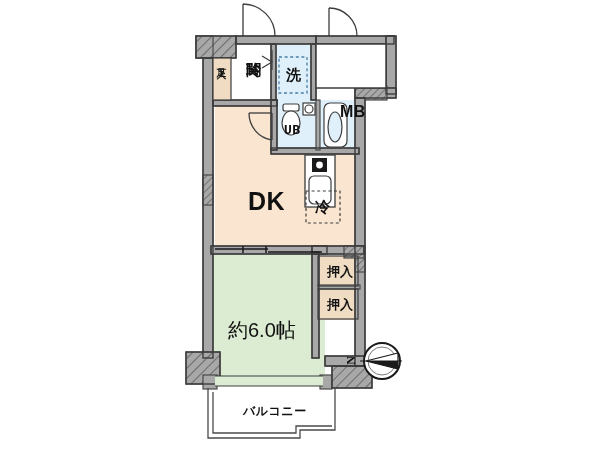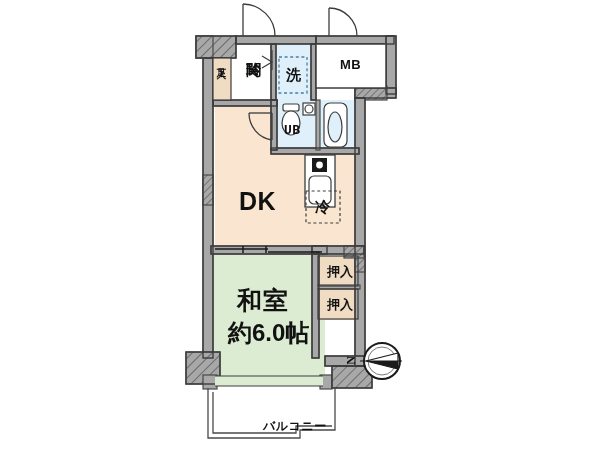--- a/index.html
+++ b/index.html
@@ -40,23 +40,24 @@
     writing-mode: vertical-rl;
     text-orientation: upright;
     line-height: 1.0;
   }
   .lbl-dk {
     font-size: 25px;
     font-weight: bold;
     letter-spacing: 0.5px;
   }
   .lbl-mb {
-    font-size: 13px;
+    font-size: 16px;
     font-weight: bold;
     letter-spacing: 0.5px;
+    margin-top: 46px;
   }
   .lbl-ub {
     font-size: 13px;
     font-weight: bold;
     letter-spacing: 0.5px;
     font-family: Liberation Mono, monospace;
   }
   .lbl-genkan {
     font-size: 15px;
     font-weight: bold;
@@ -77,22 +78,22 @@
   .lbl-getabako {
     font-size: 9.5px;
     font-weight: bold;
   }
   .lbl-washitsu {
     font-size: 25px;
     font-weight: bold;
     letter-spacing: 1px;
   }
   .lbl-washitsu-area {
-    font-size: 24px;
-    font-weight: bold;
+    font-size: 20px;
+    font-weight: normal;
   }
   .lbl-balcony {
     font-size: 12px;
     font-weight: bold;
     letter-spacing: 0.5px;
   }
   .lbl-north {
     font-size: 12px;
     font-weight: bold;
     font-family: "Liberation Serif", "DejaVu Serif", serif;
@@ -314,33 +315,32 @@
     <g>
       <circle cx="382" cy="361" r="18" fill="#ffffff" stroke="#1a1a1a" stroke-width="2"></circle>
       <circle cx="382" cy="361" r="14" fill="none" stroke="#7a7a7a" stroke-width="1"></circle>
       <polygon points="398,353 366,361 398,369" fill="#ffffff" stroke="#1a1a1a" stroke-width="1.2"></polygon>
       <polygon points="398,361 366,361 398,369" fill="#1a1a1a"></polygon>
       <line x1="360" y1="361" x2="402" y2="361" stroke="#1a1a1a" stroke-width="1"></line>
     </g>
 
   </svg>
 
-  <div class="lbl lbl-dk" style="left:239px; top:188px;">DK</div>
-
-  <div class="lbl lbl-washitsu" style="left:237px; top:287px;">和室</div>
+  <div class="lbl lbl-dk" style="left:248px; top:188px;">DK</div>
+
 
   <div class="lbl lbl-washitsu-area" style="left:228px; top:320px;">約6.0帖</div>
 
   <div class="lbl lbl-genkan lbl-v" style="left:245px; top:50px;">玲関</div>
 
   <div class="lbl lbl-ub" style="left:284px; top:124px;">UB</div>
 
   <div class="lbl lbl-mb" style="left:340px; top:58px;">MB</div>
 
-  <div class="lbl lbl-balcony" style="left:243px; top:420px;margin-left:20px;">バルコニー</div>
+  <div class="lbl lbl-balcony" style="left:243px; top:405px;">バルコニー</div>
 
   <div class="lbl lbl-sen" style="left:286px; top:67px;">洗</div>
 
   <div class="lbl lbl-rei" style="left:315px; top:199px;">冷</div>
 
   <div class="lbl lbl-getabako lbl-v" style="left:217px; top:61px;">下足入</div>
 
   <div class="lbl lbl-oshiire" style="left:327px; top:265px;">押入</div>
 
   <div class="lbl lbl-oshiire" style="left:327px; top:298px;">押入</div>

